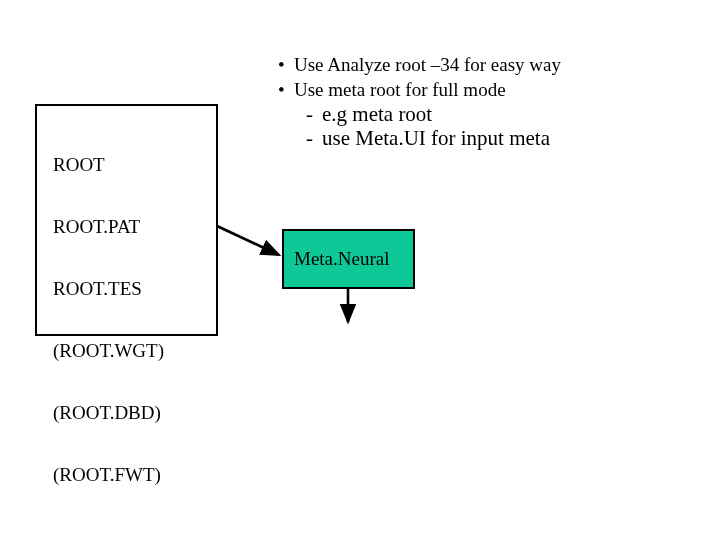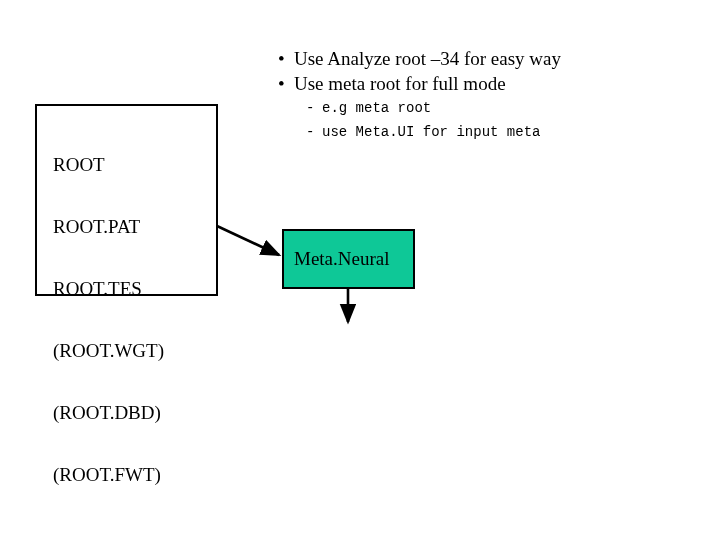--- a/index.html
+++ b/index.html
@@ -14,41 +14,40 @@
     background: #ffffff;
     overflow: hidden;
     font-family: "Liberation Serif", "DejaVu Serif", serif;
     color: #000000;
   }
 
   
   .bullets {
     position: absolute;
     left: 278px;
-    top: 46px;
+    top: 52px;
     width: 430px;
   }
   .bullet-line {
     font-size: 19px;
     line-height: 25px;
     white-space: pre;
     color: #000000;
   }
   .bullet-line.lvl1 {
     padding-left: 0px;
     text-indent: 0px;
   }
   .bullet-line.cont {
     padding-left: 26px;
   }
   .bullet-line.lvl2 {
-    font-size: 14px;
+    font-size: 21px;
     line-height: 24px;
     padding-left: 28px;
-    font-family: Liberation Mono, monospace;
   }
   .bul {
     display: inline-block;
     width: 16px;
   }
 
   
   .box {
     position: absolute;
     box-sizing: border-box;
@@ -63,21 +62,21 @@
     font-size: 19px;
     line-height: 26px;
     color: #000000;
     white-space: pre;
   }
 
   #left-box {
     left: 35px;
     top: 104px;
     width: 183px;
-    height: 192px;
+    height: 232px;
   }
   #left-box .box-lines {
     left: 16px;
     top: 10px;
   }
 
   #green-box {
     left: 282px;
     top: 229px;
     width: 133px;

